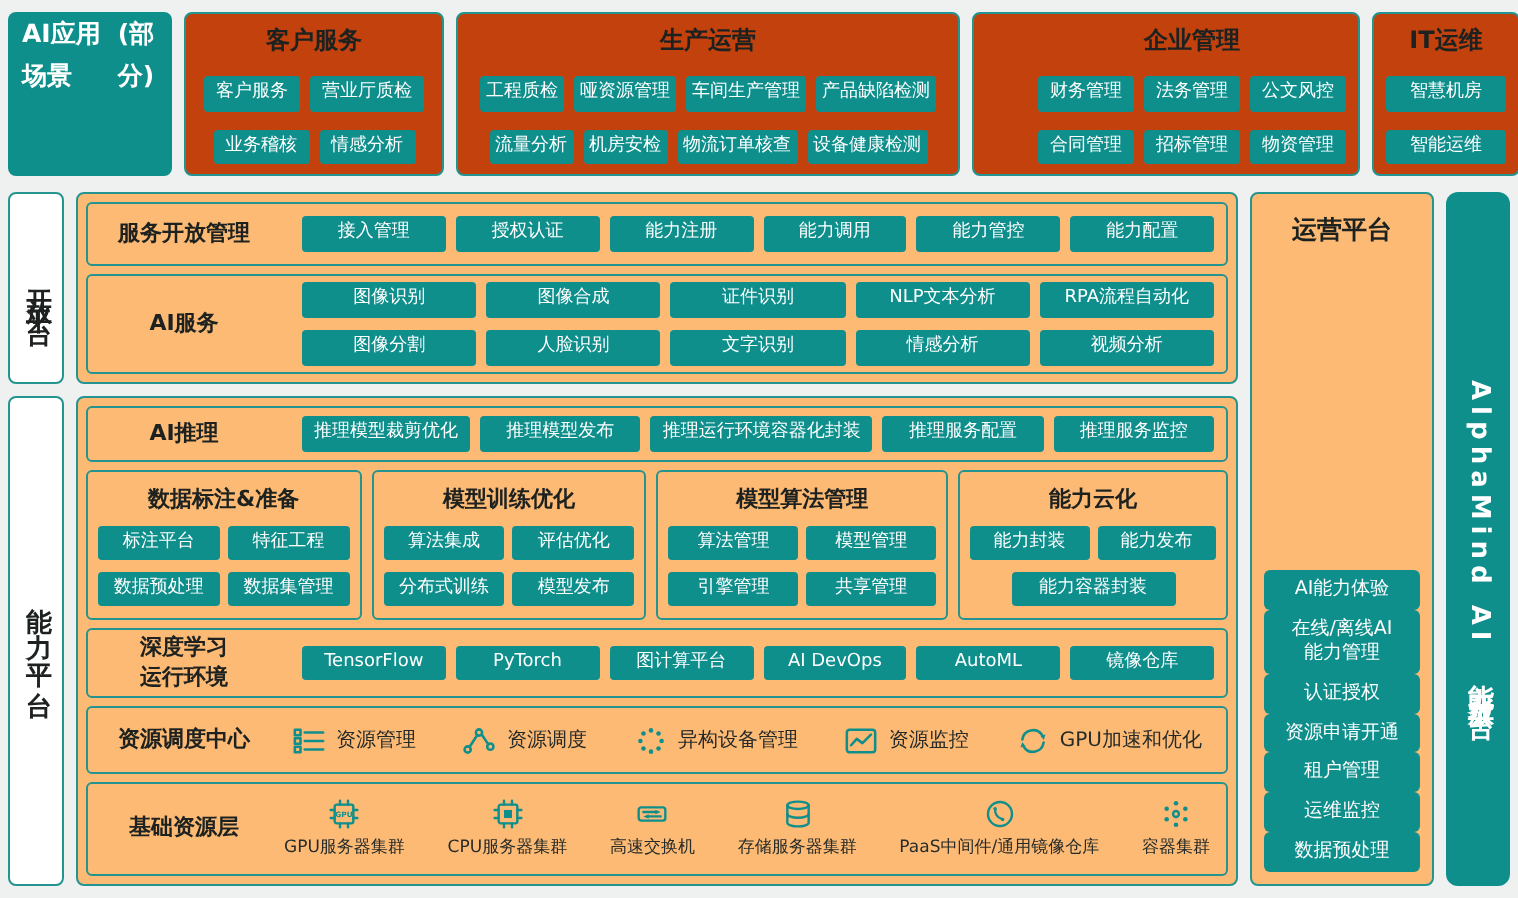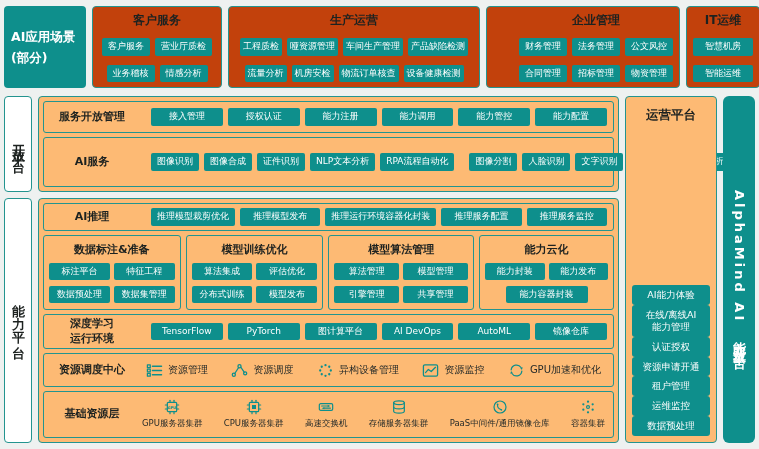--- a/index.html
+++ b/index.html
@@ -8,21 +8,21 @@
     --page-bg:#EEF1F0;
     --dark:#1D2220;
   }
   *{margin:0;padding:0;box-sizing:border-box;}
   body{background:#dfe3e2;font-family:"DejaVu Sans","Liberation Sans",sans-serif;}
   .canvas{width:759px;height:449px;background:var(--page-bg);padding:6px 4px;display:flex;flex-direction:column;gap:8px;overflow:hidden;}
 
   
   .top-row{display:flex;gap:6px;flex:0 0 82px;}
   .scenario-label{flex:0 0 82px;background:var(--teal);color:#fff;font-weight:bold;font-size:12.5px;
-    border-radius:4px;display:flex;flex-direction:column;justify-content:center;padding-left:7px;line-height:1.7;}
+    border-radius:4px;display:flex;justify-content:center;padding-left:7px;line-height:1.7;}
   .group{background:#c2410c;border:1px solid var(--teal-border);border-radius:4px;padding:5px 6px;
     display:flex;flex-direction:column;justify-content:space-between;}
   .g0{flex:0 0 130px;} .g1{flex:0 0 252px;} .g2{flex:0 0 167px;padding-left:32px;} .g3{flex:1;}
   .group-title{text-align:center;font-weight:bold;font-size:12px;color:var(--dark);}
   .btn-row{display:flex;gap:5px;justify-content:center;align-items:center;}
   .btn{background:var(--teal);color:#fff;font-size:9px;padding:3px 6px;border-radius:2px;
     text-align:center;white-space:nowrap;line-height:1.25;}
   .g1 .btn{padding:3px 3px;}
   .g3 .btn{padding:3px 12px;}
 
@@ -40,21 +40,21 @@
   .open-panel{flex:0 0 96px;padding:4px;display:flex;flex-direction:column;gap:4px;}
   .cap-panel{flex:1;padding:4px;display:flex;flex-direction:column;gap:4px;min-height:0;}
 
   .row-box{border:1px solid var(--teal-border);border-radius:3px;display:flex;align-items:center;
     padding:2px 6px;gap:6px;}
   .open-panel .row-box:first-child{flex:0 0 32px;}
   .open-panel .row-box:last-child{flex:1;}
   .row-label{font-weight:bold;font-size:11px;color:var(--dark);flex:0 0 84px;text-align:center;
     white-space:pre-line;line-height:1.3;}
   .row-buttons{flex:1;display:grid;grid-auto-flow:column;grid-auto-columns:1fr;gap:5px;align-items:center;padding-left:11px;}
-  .rows-wrap{flex:1;display:flex;justify-content:space-evenly;gap:4px;align-self:stretch;}
+  .rows-wrap{flex:1;display:flex;flex-direction:column;justify-content:space-evenly;gap:4px;align-self:stretch;}
 
   .row-ai-inference{flex:0 0 28px;}
   .sub-row{flex:1;display:grid;grid-template-columns:1.02fr 1.02fr 1.08fr 1fr;gap:5px;min-height:0;}
   .sub-box{border:1px solid var(--teal-border);border-radius:3px;padding:1px 5px;
     display:flex;flex-direction:column;justify-content:space-evenly;}
   .sub-title{font-weight:bold;font-size:11px;text-align:center;color:var(--dark);}
   .sub-btn-row{display:grid;grid-auto-flow:column;grid-auto-columns:1fr;gap:4px;align-items:center;}
   .sub-btn-row.no-grow{display:flex;justify-content:center;}
   .sub-btn-row.no-grow .btn{flex:0 0 auto;padding:3px 14px;}
 

